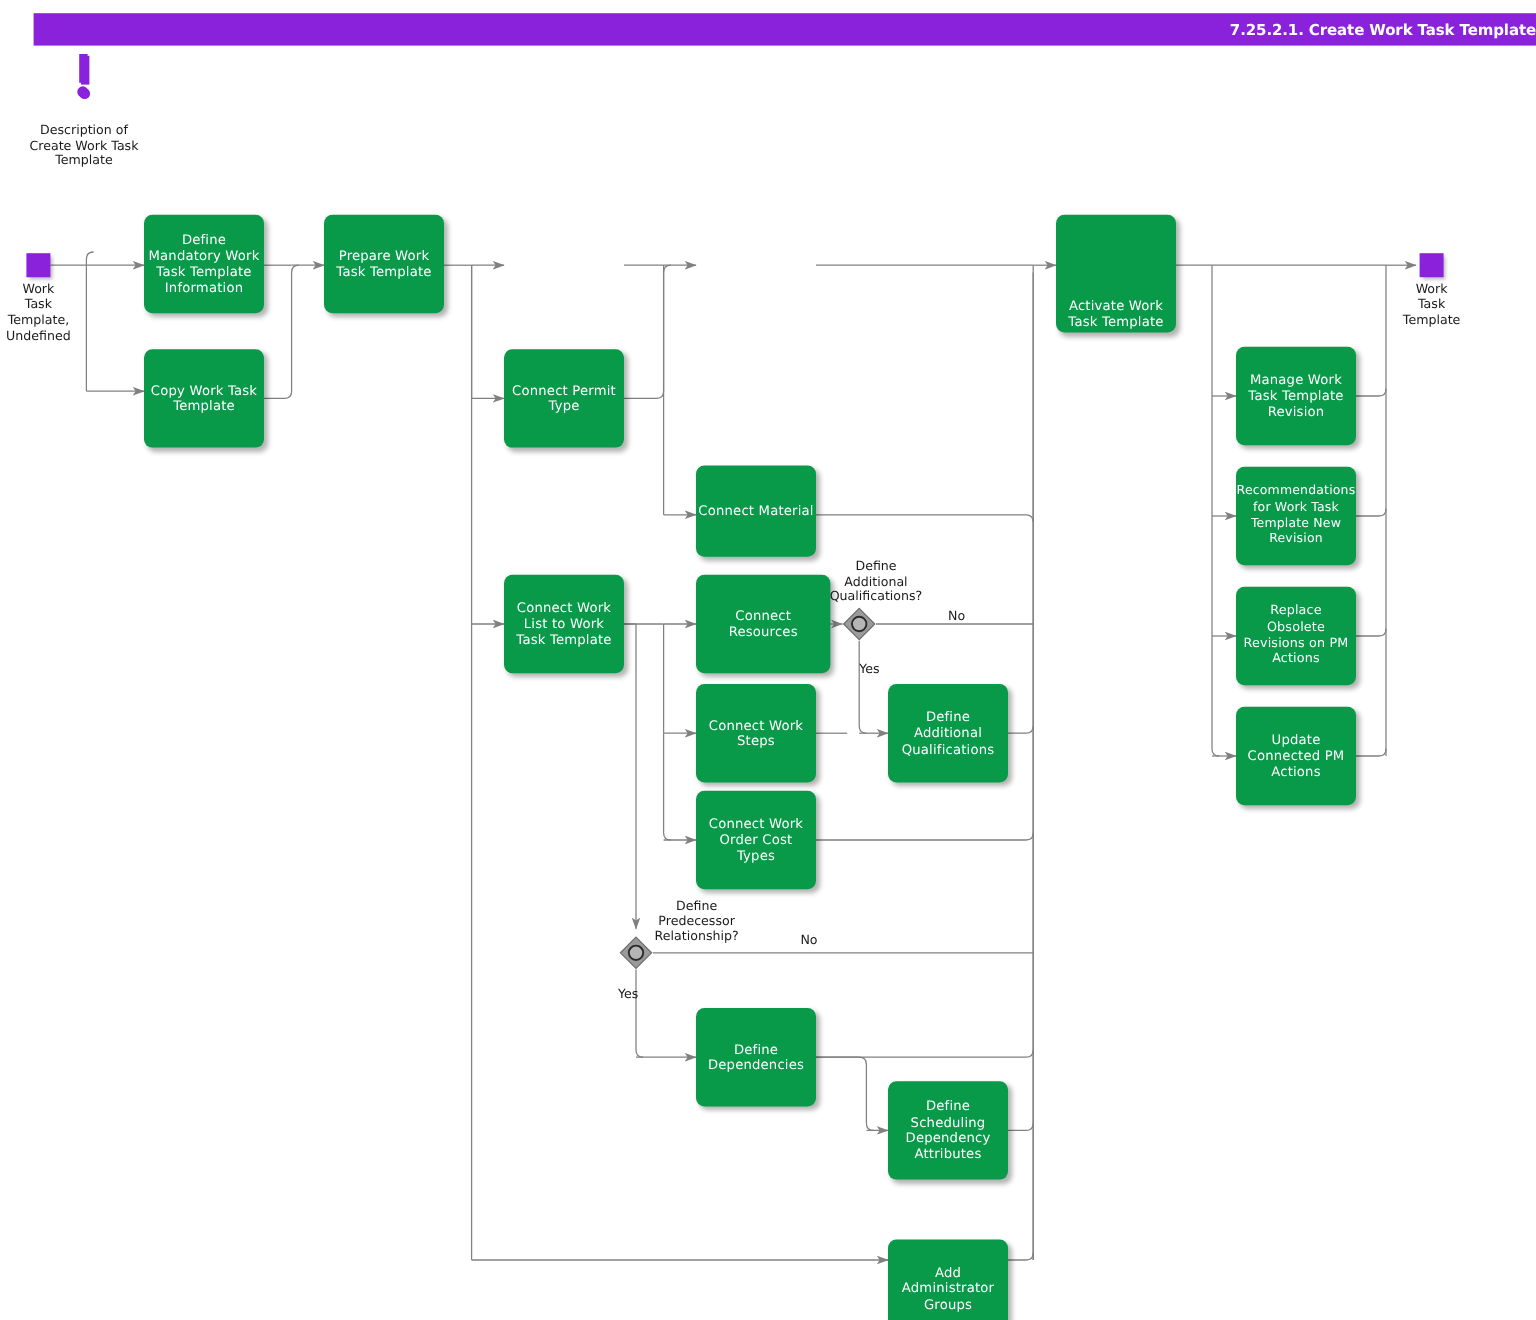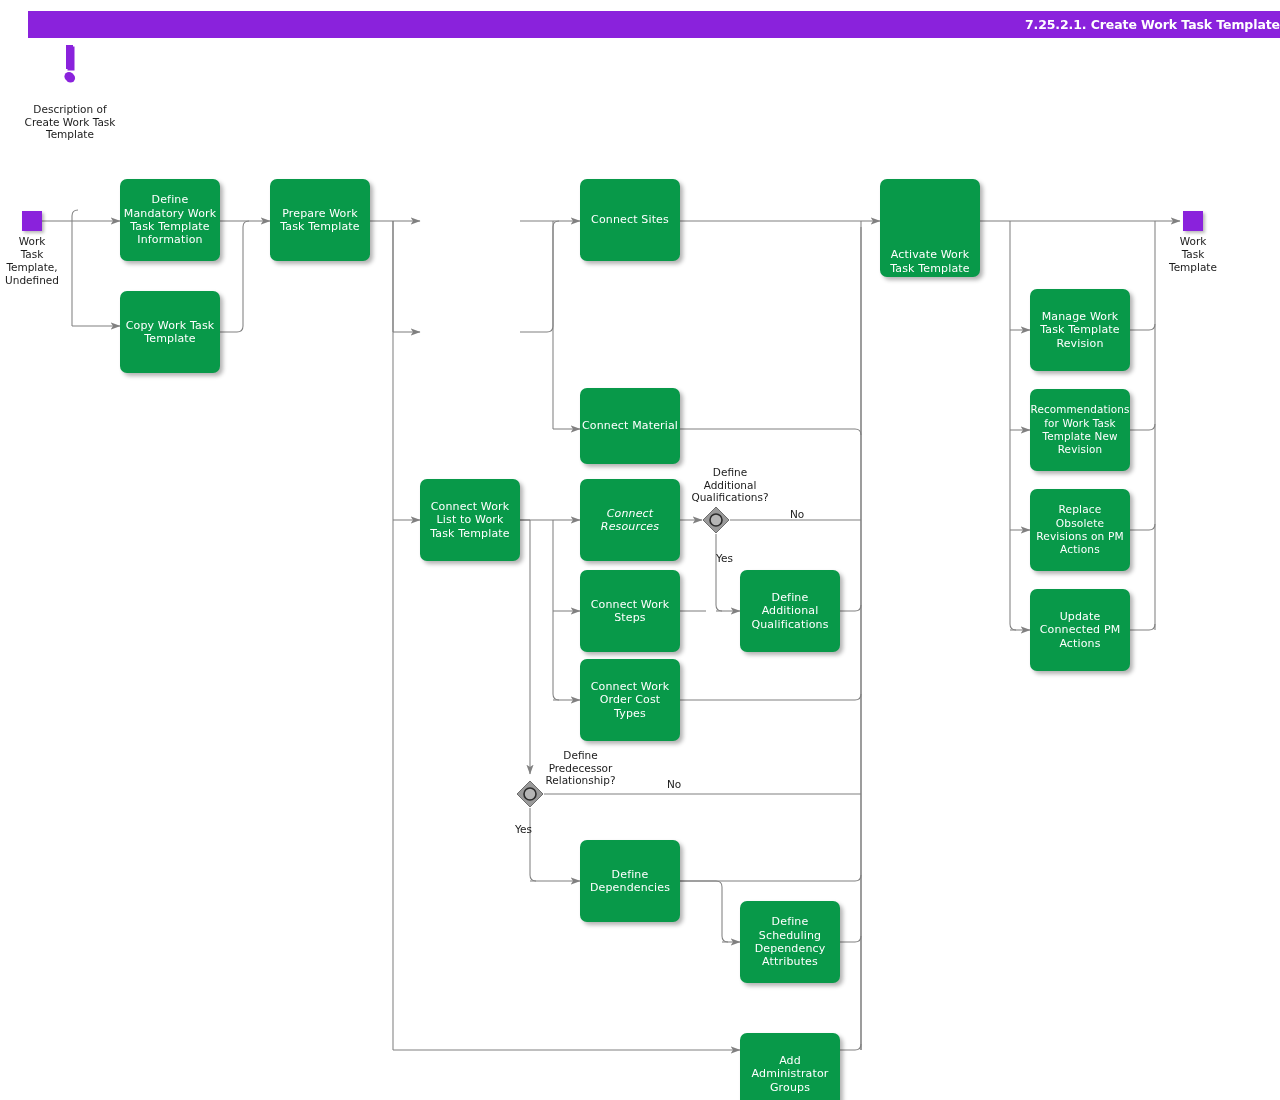--- a/index.html
+++ b/index.html
@@ -268,32 +268,33 @@
 Information</span>
   </div>
   <div class="act" style="left:120px; top:291px; width:100px; height:82px;">
     <span style="white-space:pre-line">Copy Work Task
 Template</span>
   </div>
   <div class="act" style="left:270px; top:179px; width:100px; height:82px;">
     <span style="white-space:pre-line">Prepare Work
 Task Template</span>
   </div>
+  <div class="act" style="left:420px; top:291px; width:100px; height:82px;">
+    <span style="white-space:pre-line">Connect Permit
+Type</span>
+  </div>
   <div class="act" style="left:420px; top:479px; width:100px; height:82px;">
     <span style="white-space:pre-line">Connect Work
 List to Work
 Task Template</span>
   </div>
-  <div class="act" style="left:580px; top:179px; width:100px; height:82px;">
-    <span style="white-space:pre-line">Connect Sites</span>
-  </div>
   <div class="act" style="left:580px; top:388px; width:100px; height:76px;">
     <span style="white-space:pre-line">Connect Material</span>
   </div>
-  <div class="act" style="left:580px; top:479px; width:100px; height:82px;font-style:italic;">
+  <div class="act" style="left:580px; top:479px; width:112px; height:82px;">
     <span style="white-space:pre-line">Connect
 Resources</span>
   </div>
   <div class="act" style="left:580px; top:570px; width:100px; height:82px;">
     <span style="white-space:pre-line">Connect Work
 Steps</span>
   </div>
   <div class="act" style="left:580px; top:659px; width:100px; height:82px;">
     <span style="white-space:pre-line">Connect Work
 Order Cost

